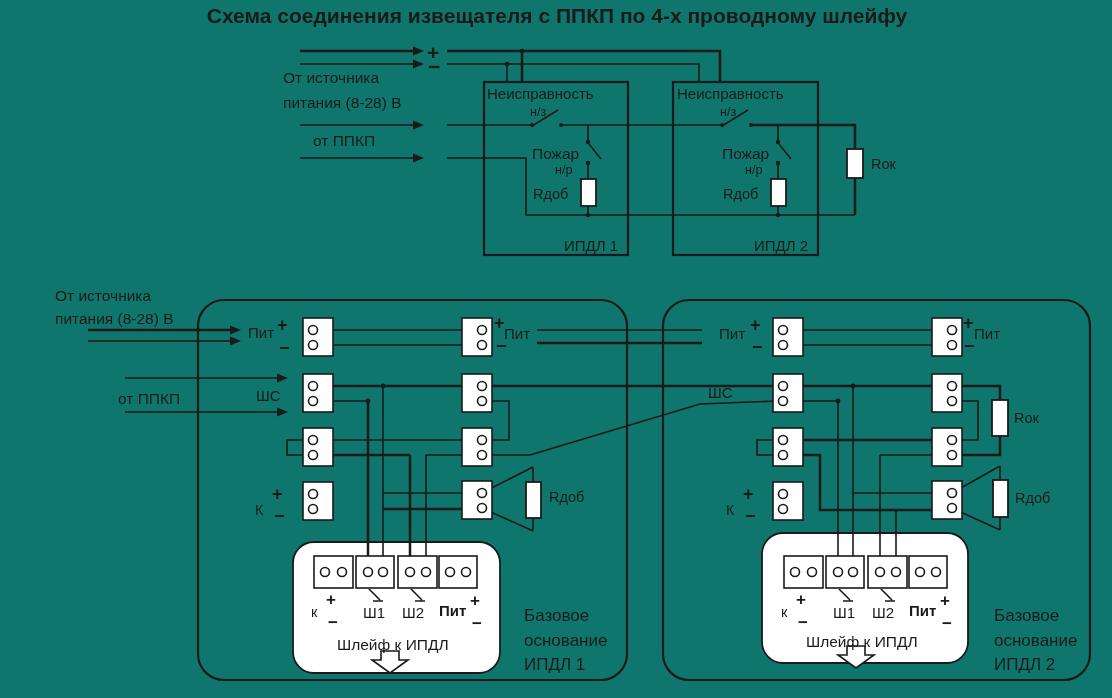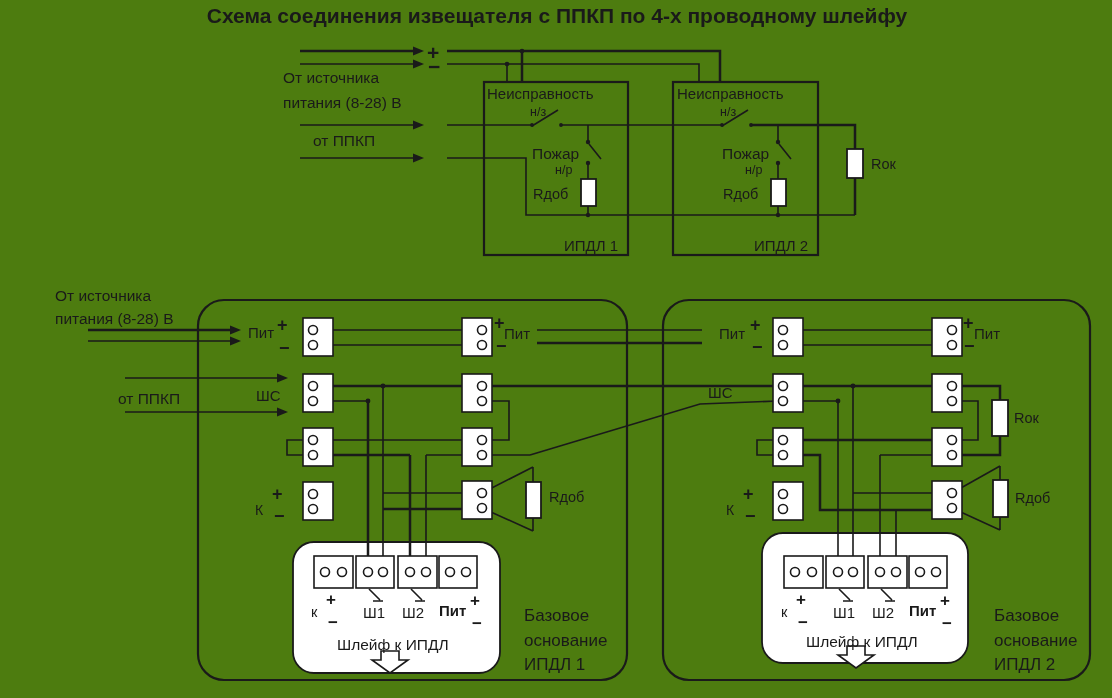--- a/index.html
+++ b/index.html
@@ -1,16 +1,16 @@
 <!DOCTYPE html>
 <html><head>
 <meta charset="utf-8">
 <style>
   html,body{margin:0;padding:0;background:#ffffff;}
-  .stage{width:1112px;height:698px;background:#4d7c0f;position:relative;overflow:hidden;}
+  .stage{width:1112px;height:698px;background:#0f766e;position:relative;overflow:hidden;}
   svg{display:block;}
   svg text{fill:#1a1a1a;font-family:"Liberation Sans","DejaVu Sans",sans-serif;}
   .w14{stroke:#1a1a1a;stroke-width:1.4;fill:none;}
   .w16{stroke:#1a1a1a;stroke-width:1.6;fill:none;}
   .w24{stroke:#1a1a1a;stroke-width:2.5;fill:none;}
   .box{stroke:#1a1a1a;stroke-width:1.8;fill:#ffffff;}
   .box2{stroke:#1a1a1a;stroke-width:2.2;fill:none;}
   .term{stroke:#1a1a1a;stroke-width:1.6;fill:#ffffff;}
   .dot{fill:#1a1a1a;stroke:none;}
   .ah{fill:#1a1a1a;stroke:none;}

